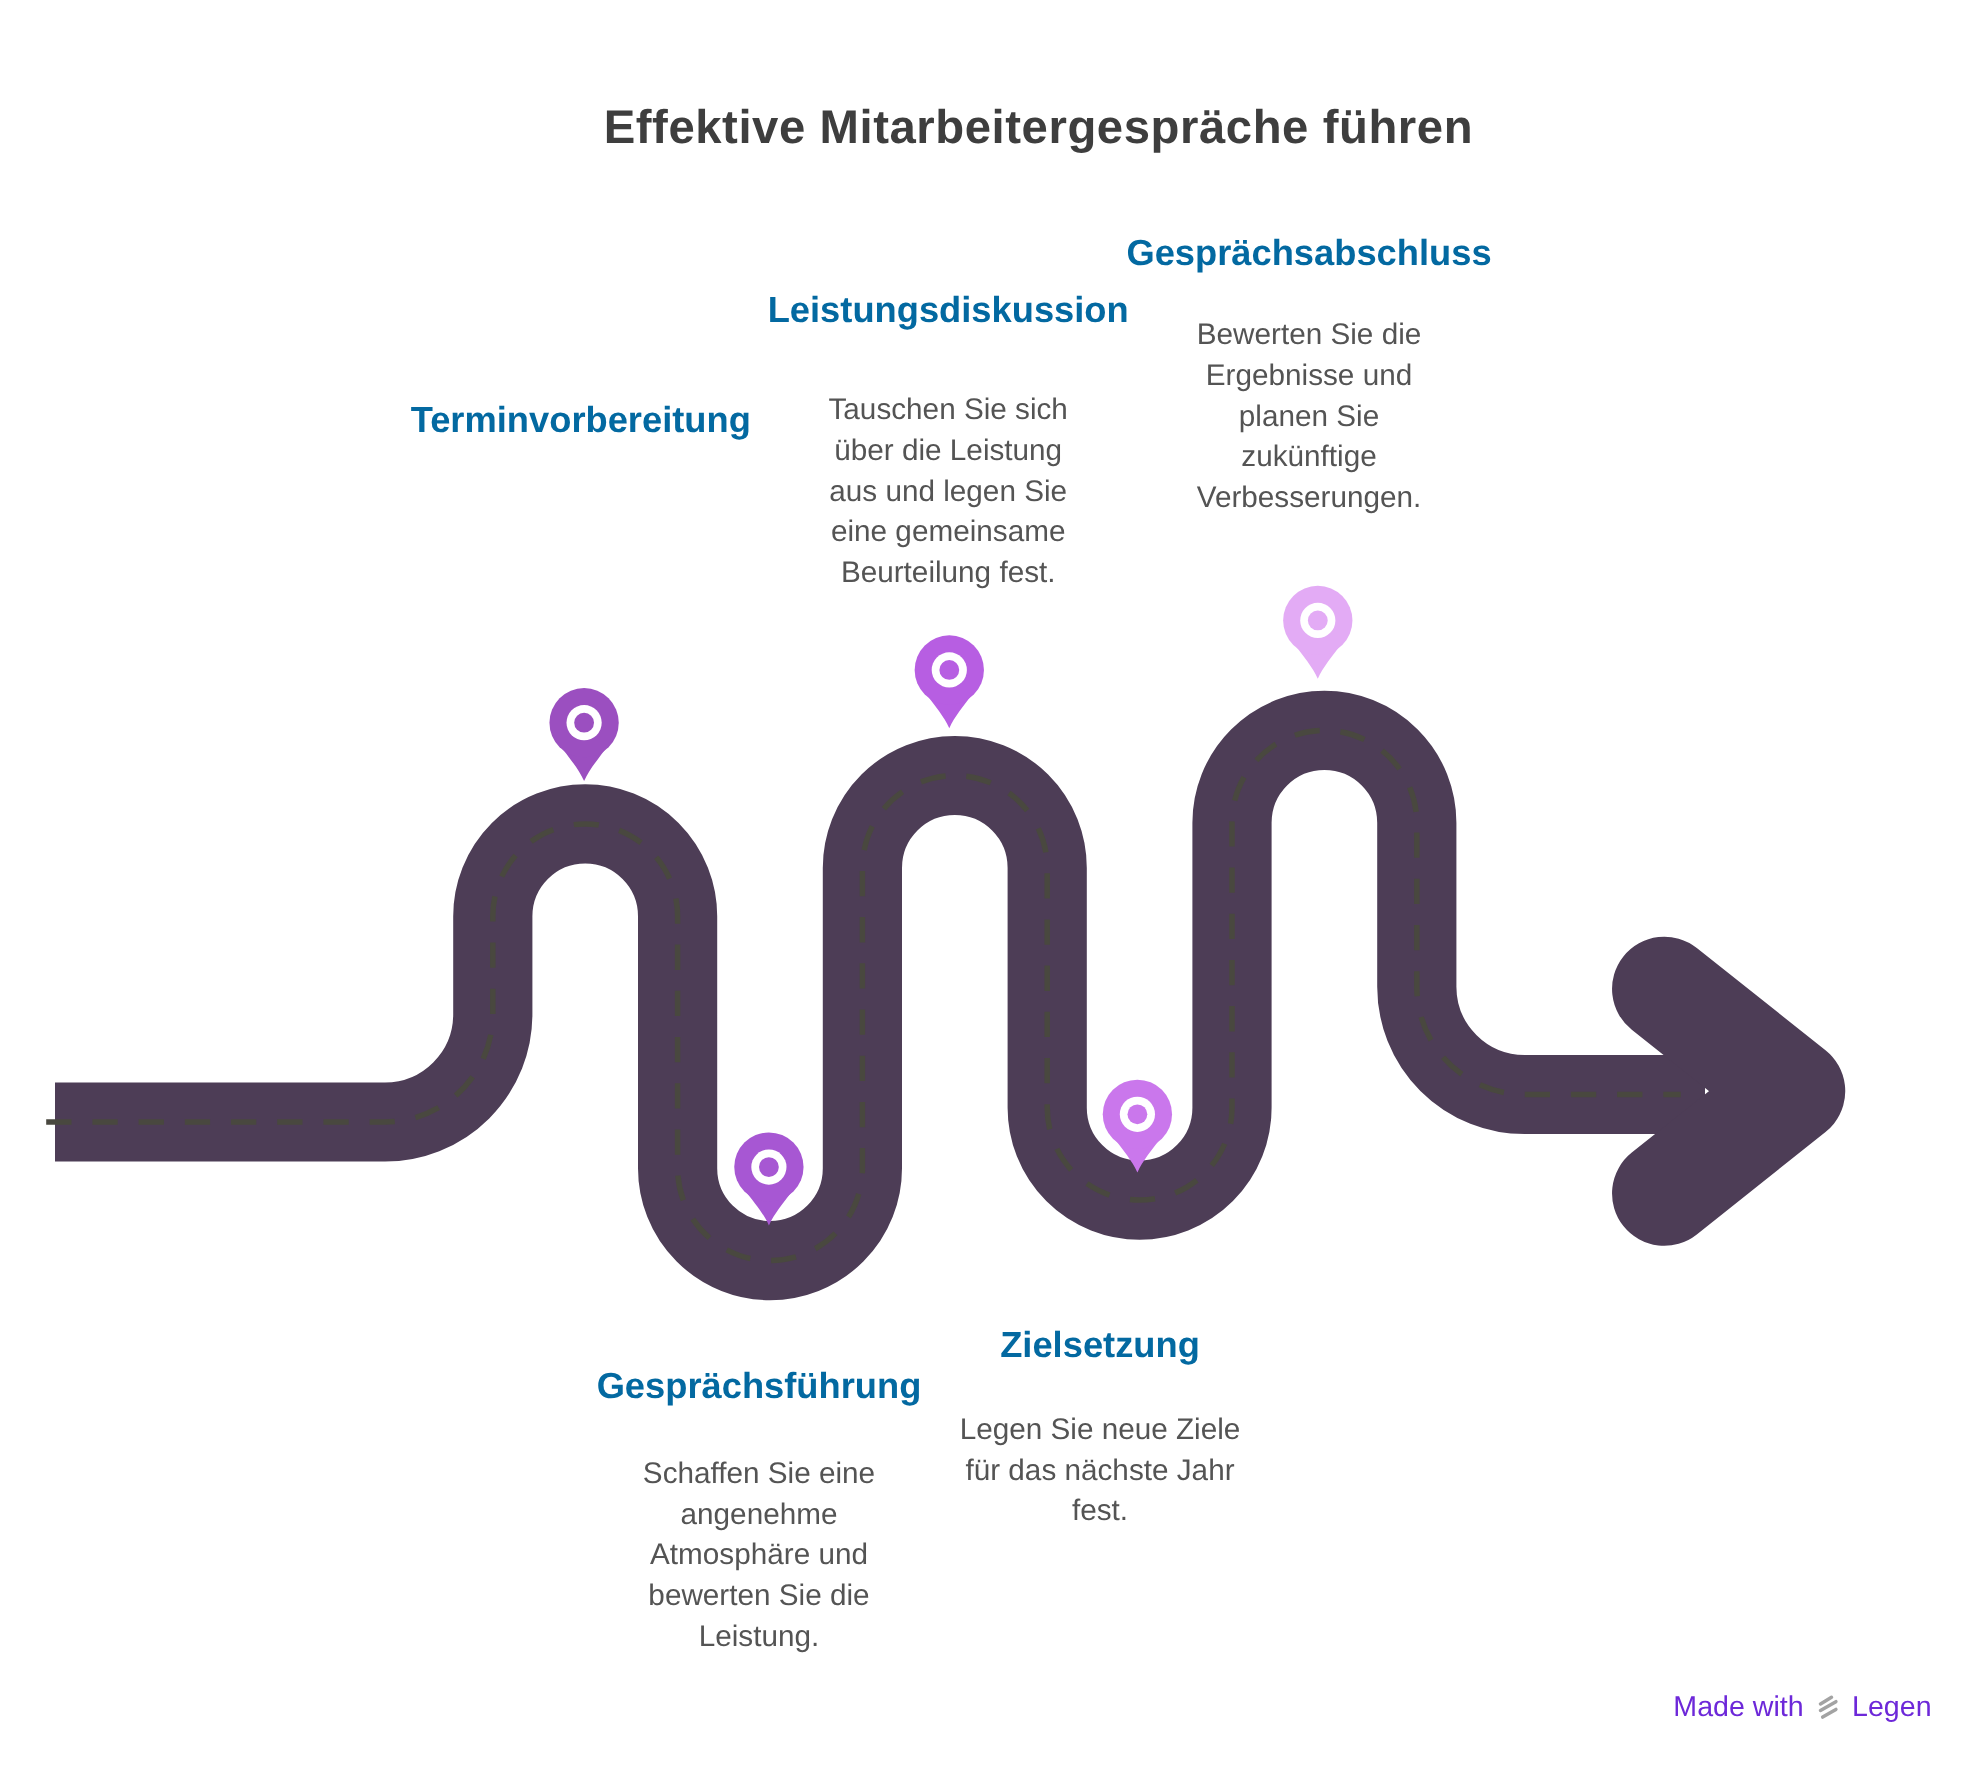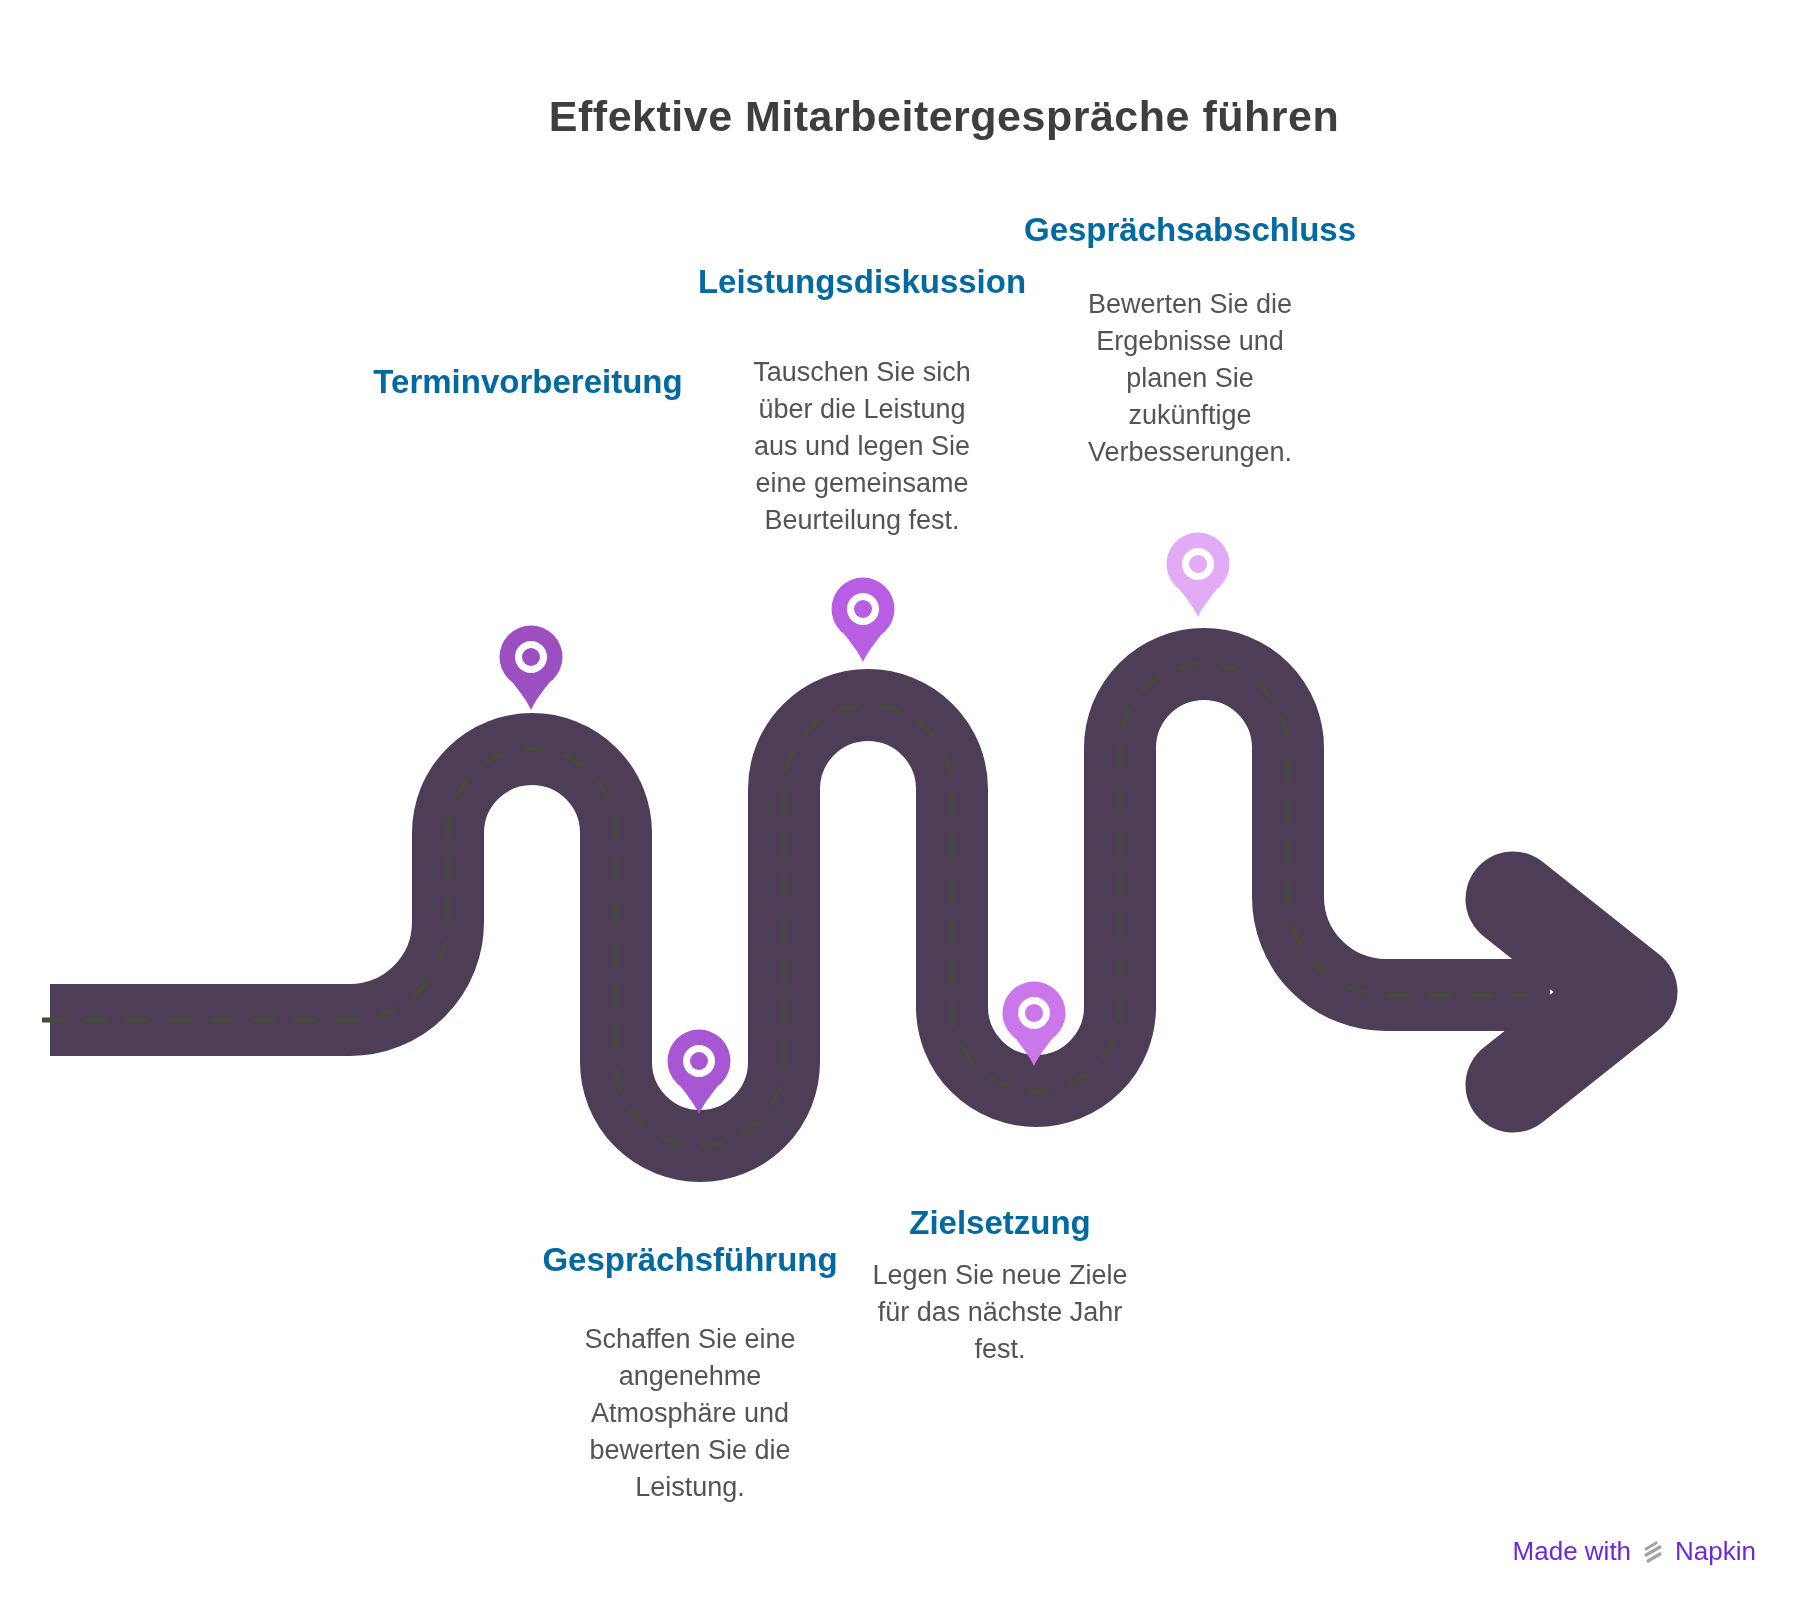--- a/index.html
+++ b/index.html
@@ -25,21 +25,21 @@
     font-size:33px;font-weight:bold;color:#0369a1;
     line-height:40px;margin:0;
   }
   .step-desc{
     font-size:27px;color:#545454;line-height:37px;
     margin:0;white-space:pre-line;
   }
   .step1 .step-desc{margin-top:21px;}
   .step2 .step-desc{margin-top:41px;}
   .step3 .step-desc{margin-top:52px;}
-  .step4 .step-desc{margin-top:14px;}
+  .step4 .step-desc{margin-top:38px;}
   .step5 .step-desc{margin-top:36px;}
   .watermark{
     position:absolute;right:44px;top:1536px;
     display:flex;align-items:center;gap:10px;
     font-size:26px;color:#6d28d9;
   }
   .watermark .logo{display:inline-block;}
 </style>
 </head>
 <body>
@@ -160,16 +160,16 @@
 
   <div class="watermark">
     <span>Made with</span>
     <svg class="logo" width="24" height="24" viewBox="0 0 24 24">
       <g stroke="#a3a3a3" stroke-width="3.2" stroke-linecap="round" fill="none">
         <path d="M 5 9 L 15 3"></path>
         <path d="M 5 15 L 19 7"></path>
         <path d="M 7 21 L 19 14"></path>
       </g>
     </svg>
-    <span>Napkin</span>
+    <span>Legen</span>
   </div>
 
 </div>
 
 </body></html>

